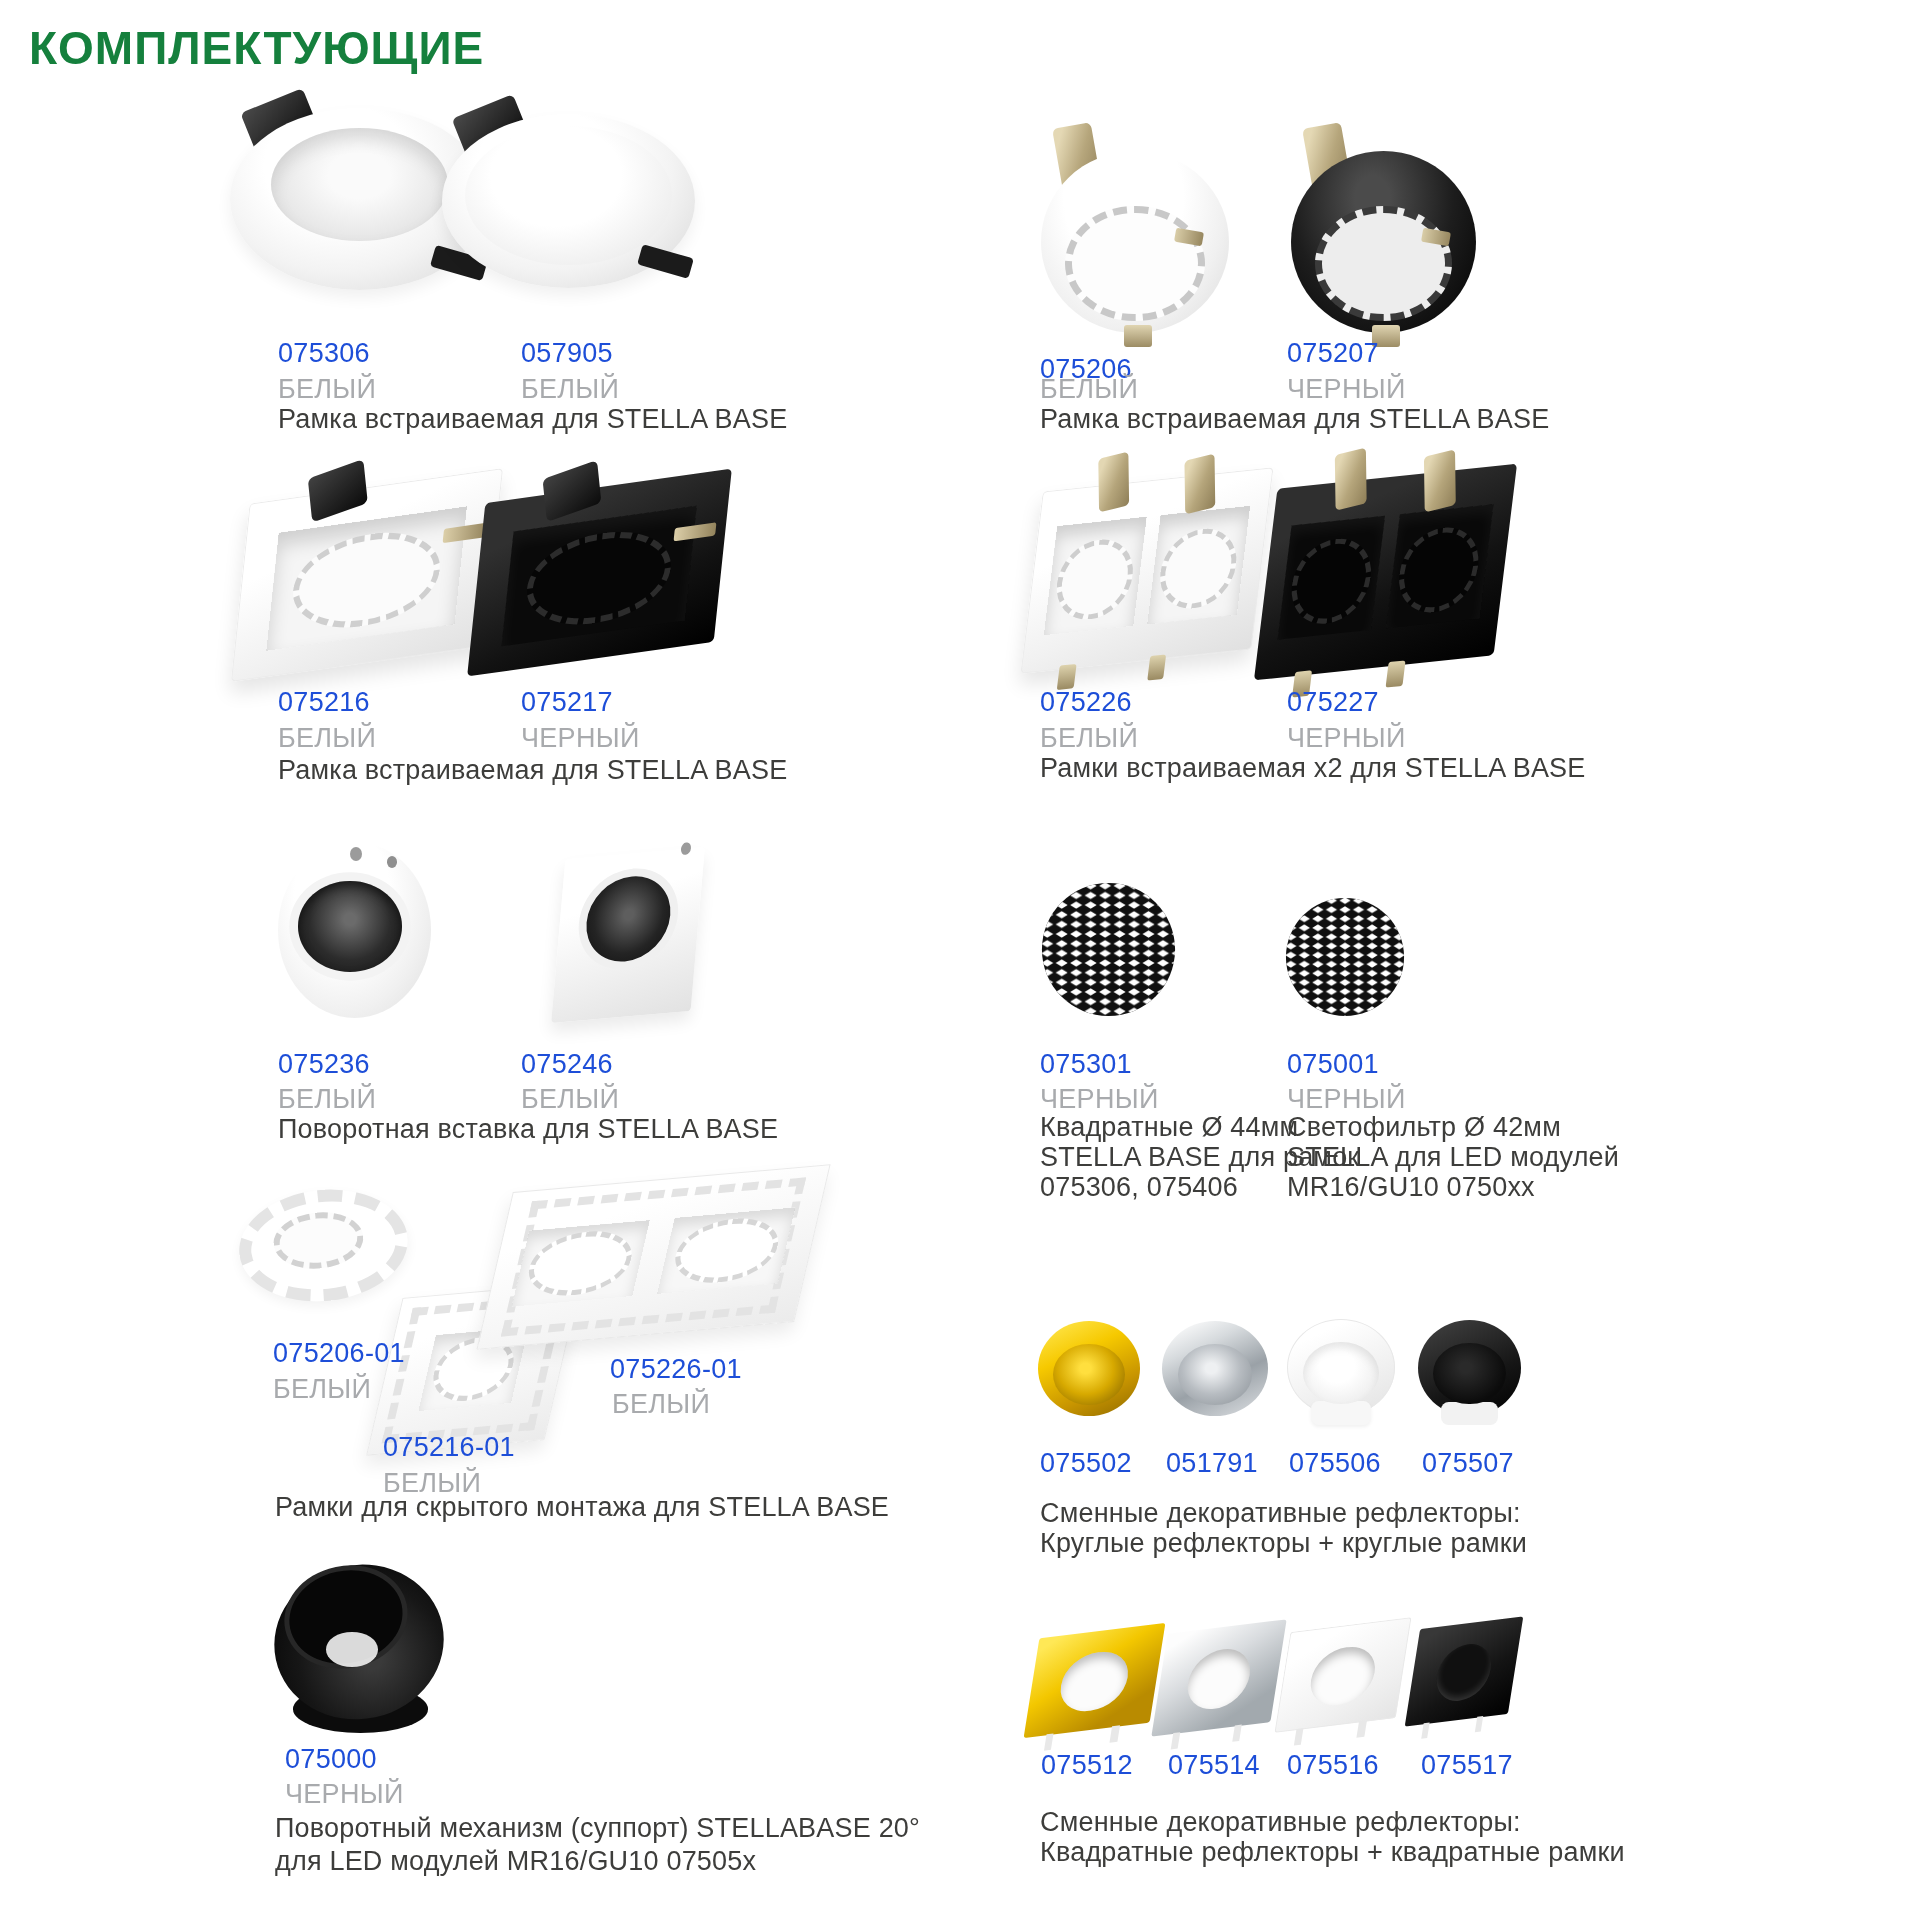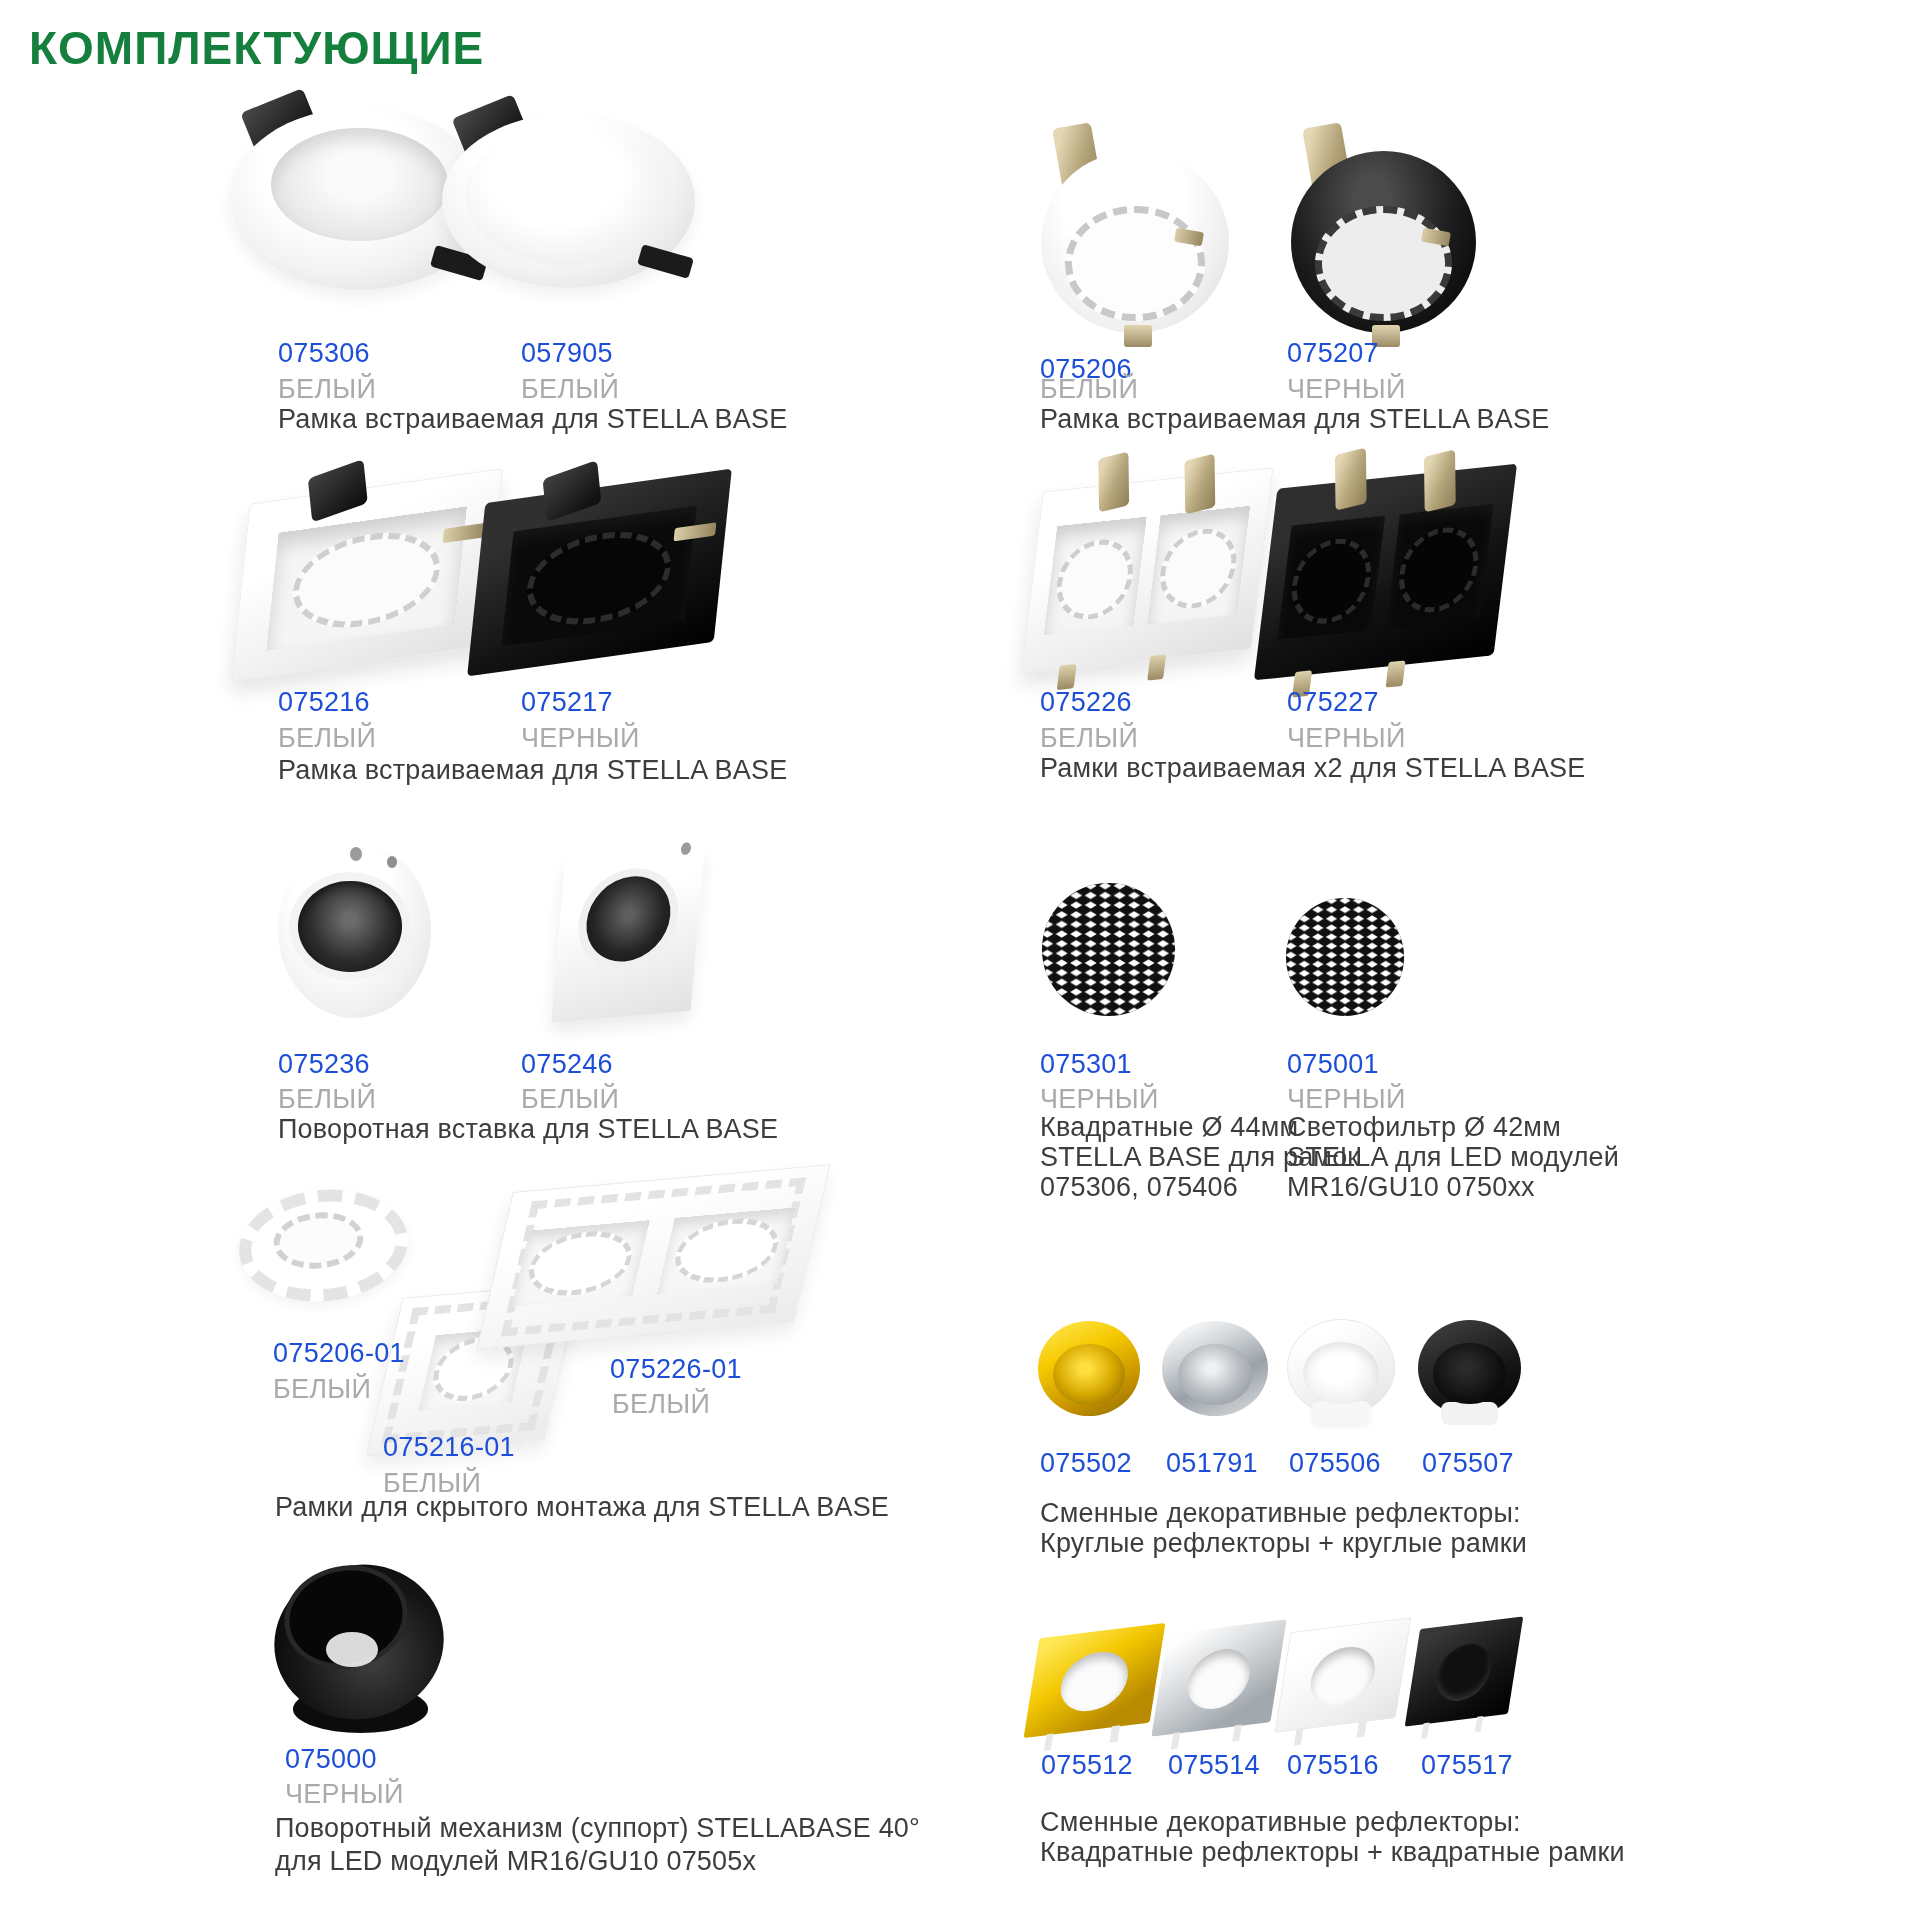--- a/index.html
+++ b/index.html
@@ -207,21 +207,21 @@
 <div class="desc" style="left:275px;top:1492px">Рамки для скрытого монтажа для STELLA BASE</div>
 
 <div class="supp" style="left:270px;top:1550px;width:193px;height:183px">
   <span class="rim"></span>
   <span class="body"></span>
   <span class="mouth"></span>
   <span class="holeLight"></span>
 </div>
 <div class="code" style="left:285px;top:1744px">075000</div>
 <div class="variant" style="left:285px;top:1779px">ЧЕРНЫЙ</div>
-<div class="desc" style="left:275px;top:1813px">Поворотный механизм (суппорт) STELLABASE 40°</div>
+<div class="desc" style="left:275px;top:1813px">Поворотный механизм (суппорт) STELLABASE 20°</div>
 <div class="desc" style="left:275px;top:1846px">для LED модулей MR16/GU10 07505x</div>
 
 <div class="ringf white" style="left:1041px;top:143px;width:188px;height:198px">
   <span class="clip1"></span>
   <span class="band"></span>
   <span class="hole"></span>
   <span class="screw"></span>
   <span class="tab2"></span>
 </div>
 <div class="ringf black" style="left:1291px;top:143px;width:185px;height:198px">

